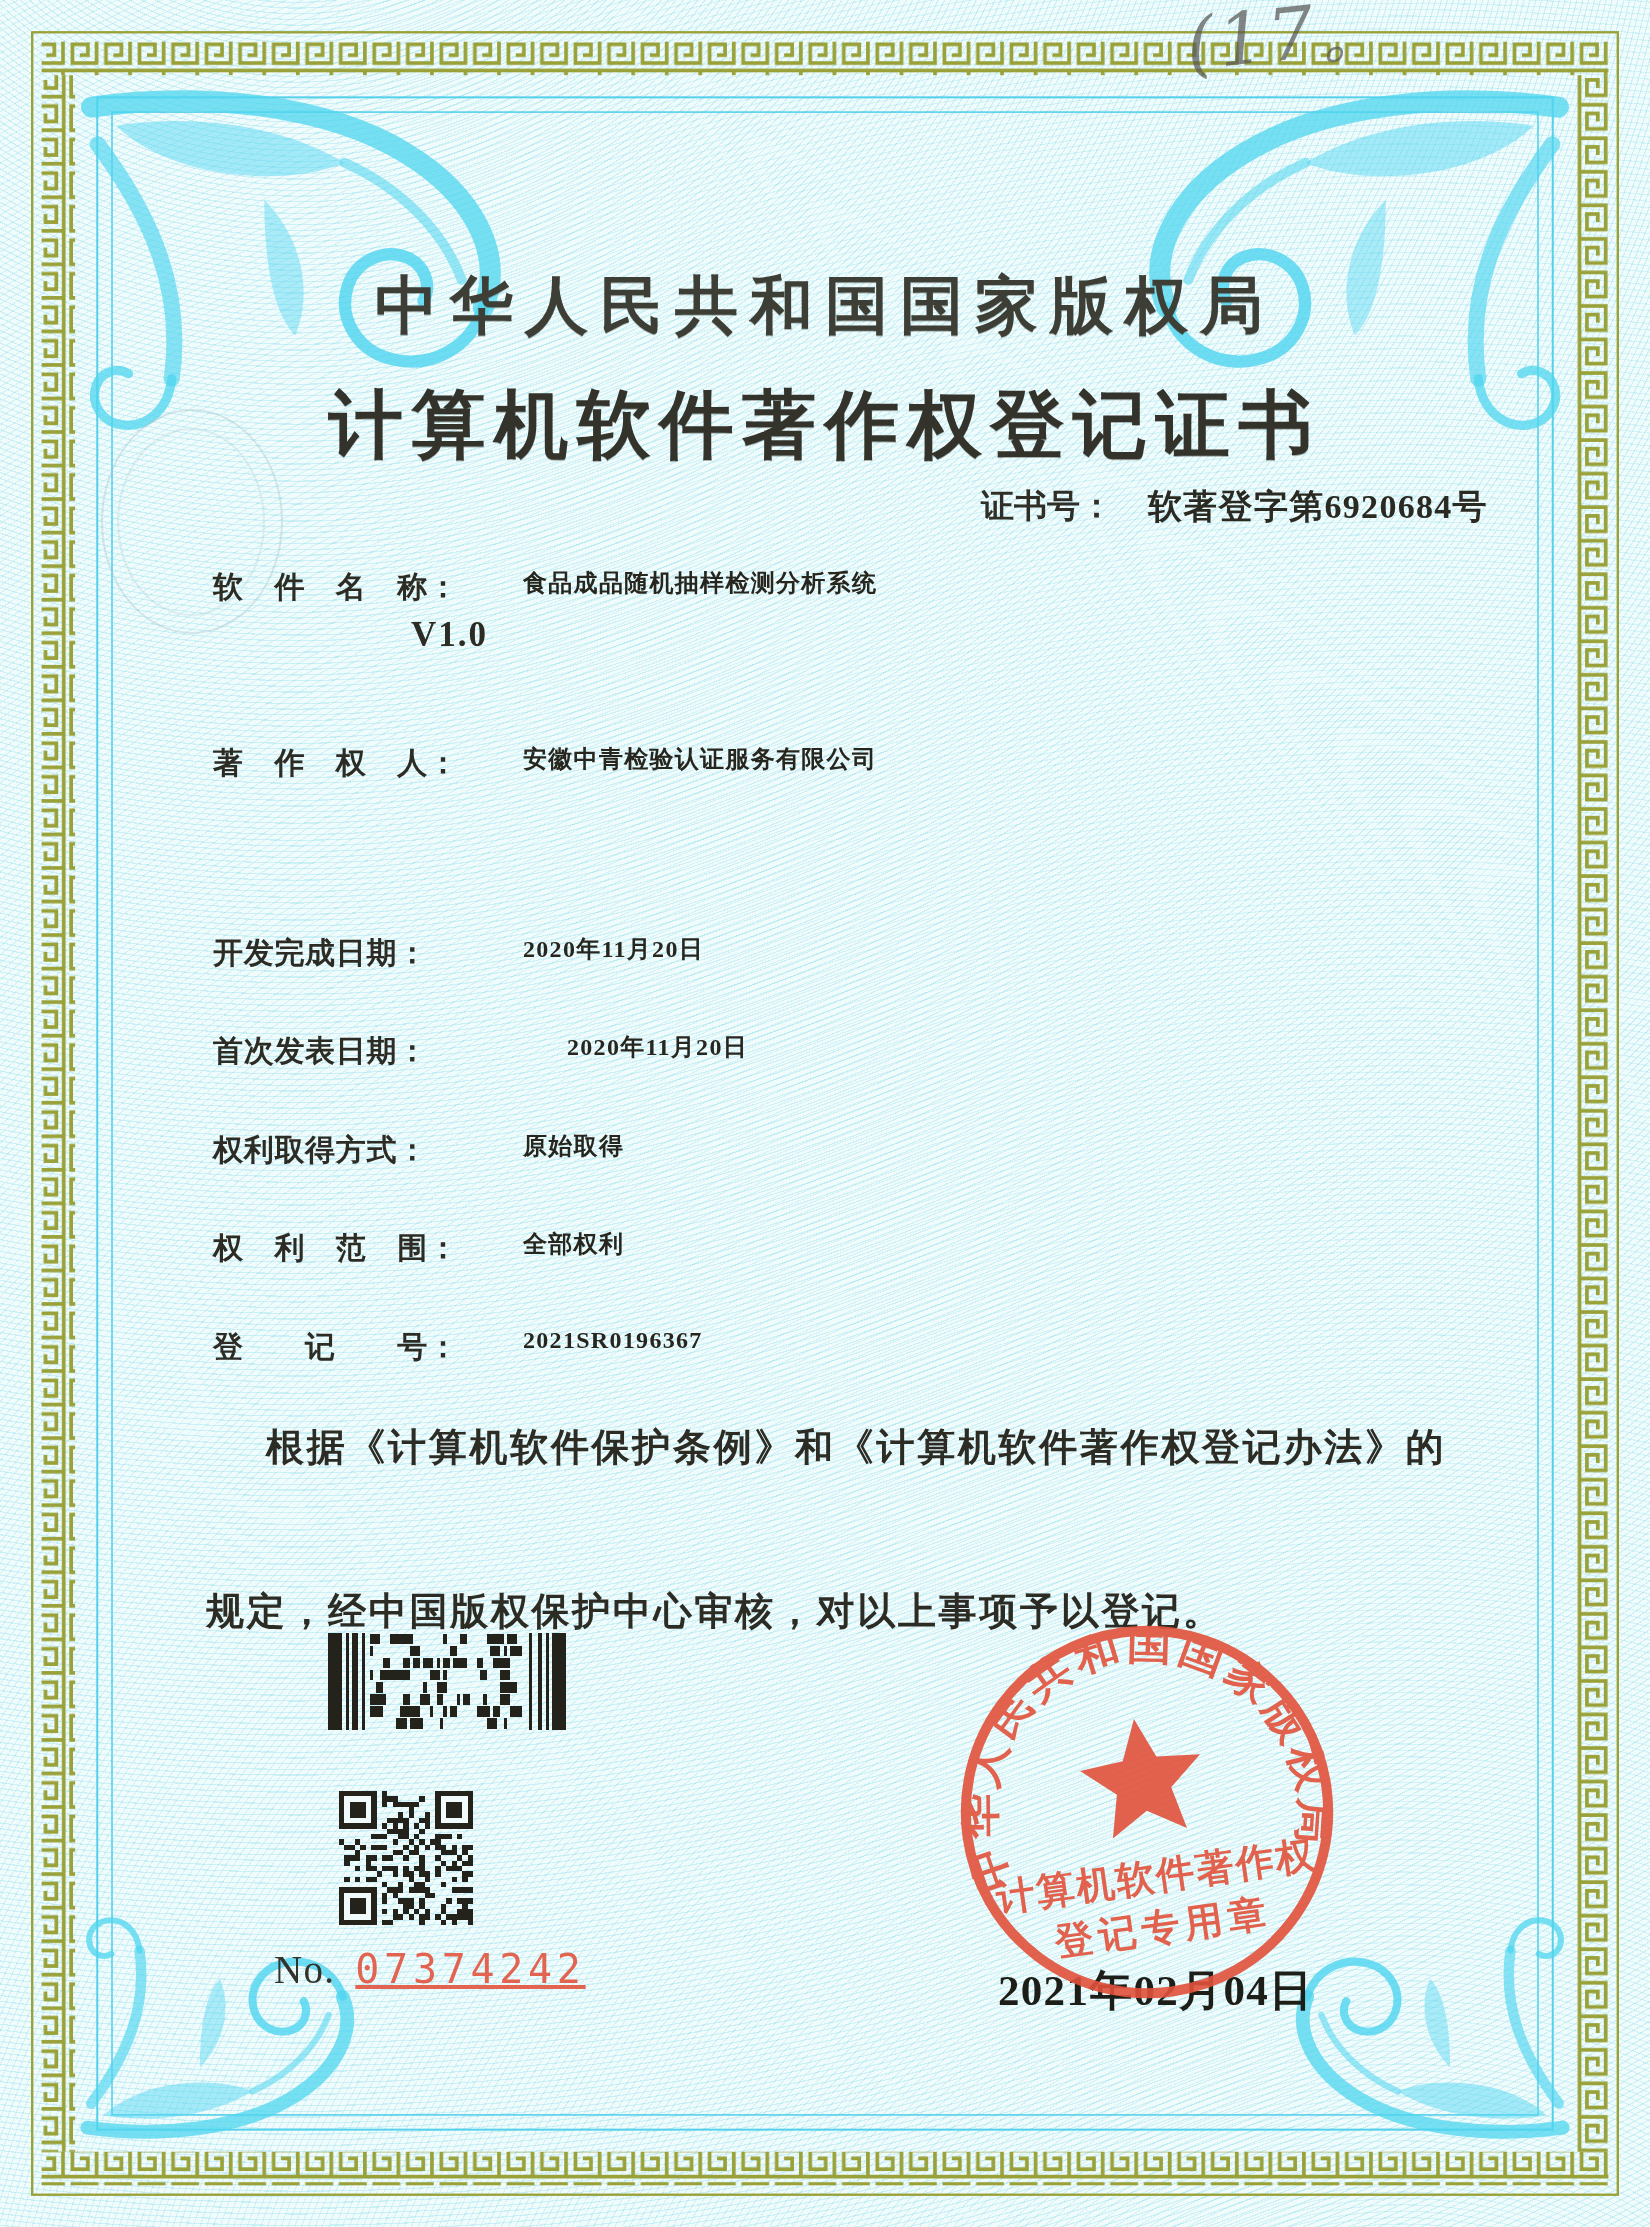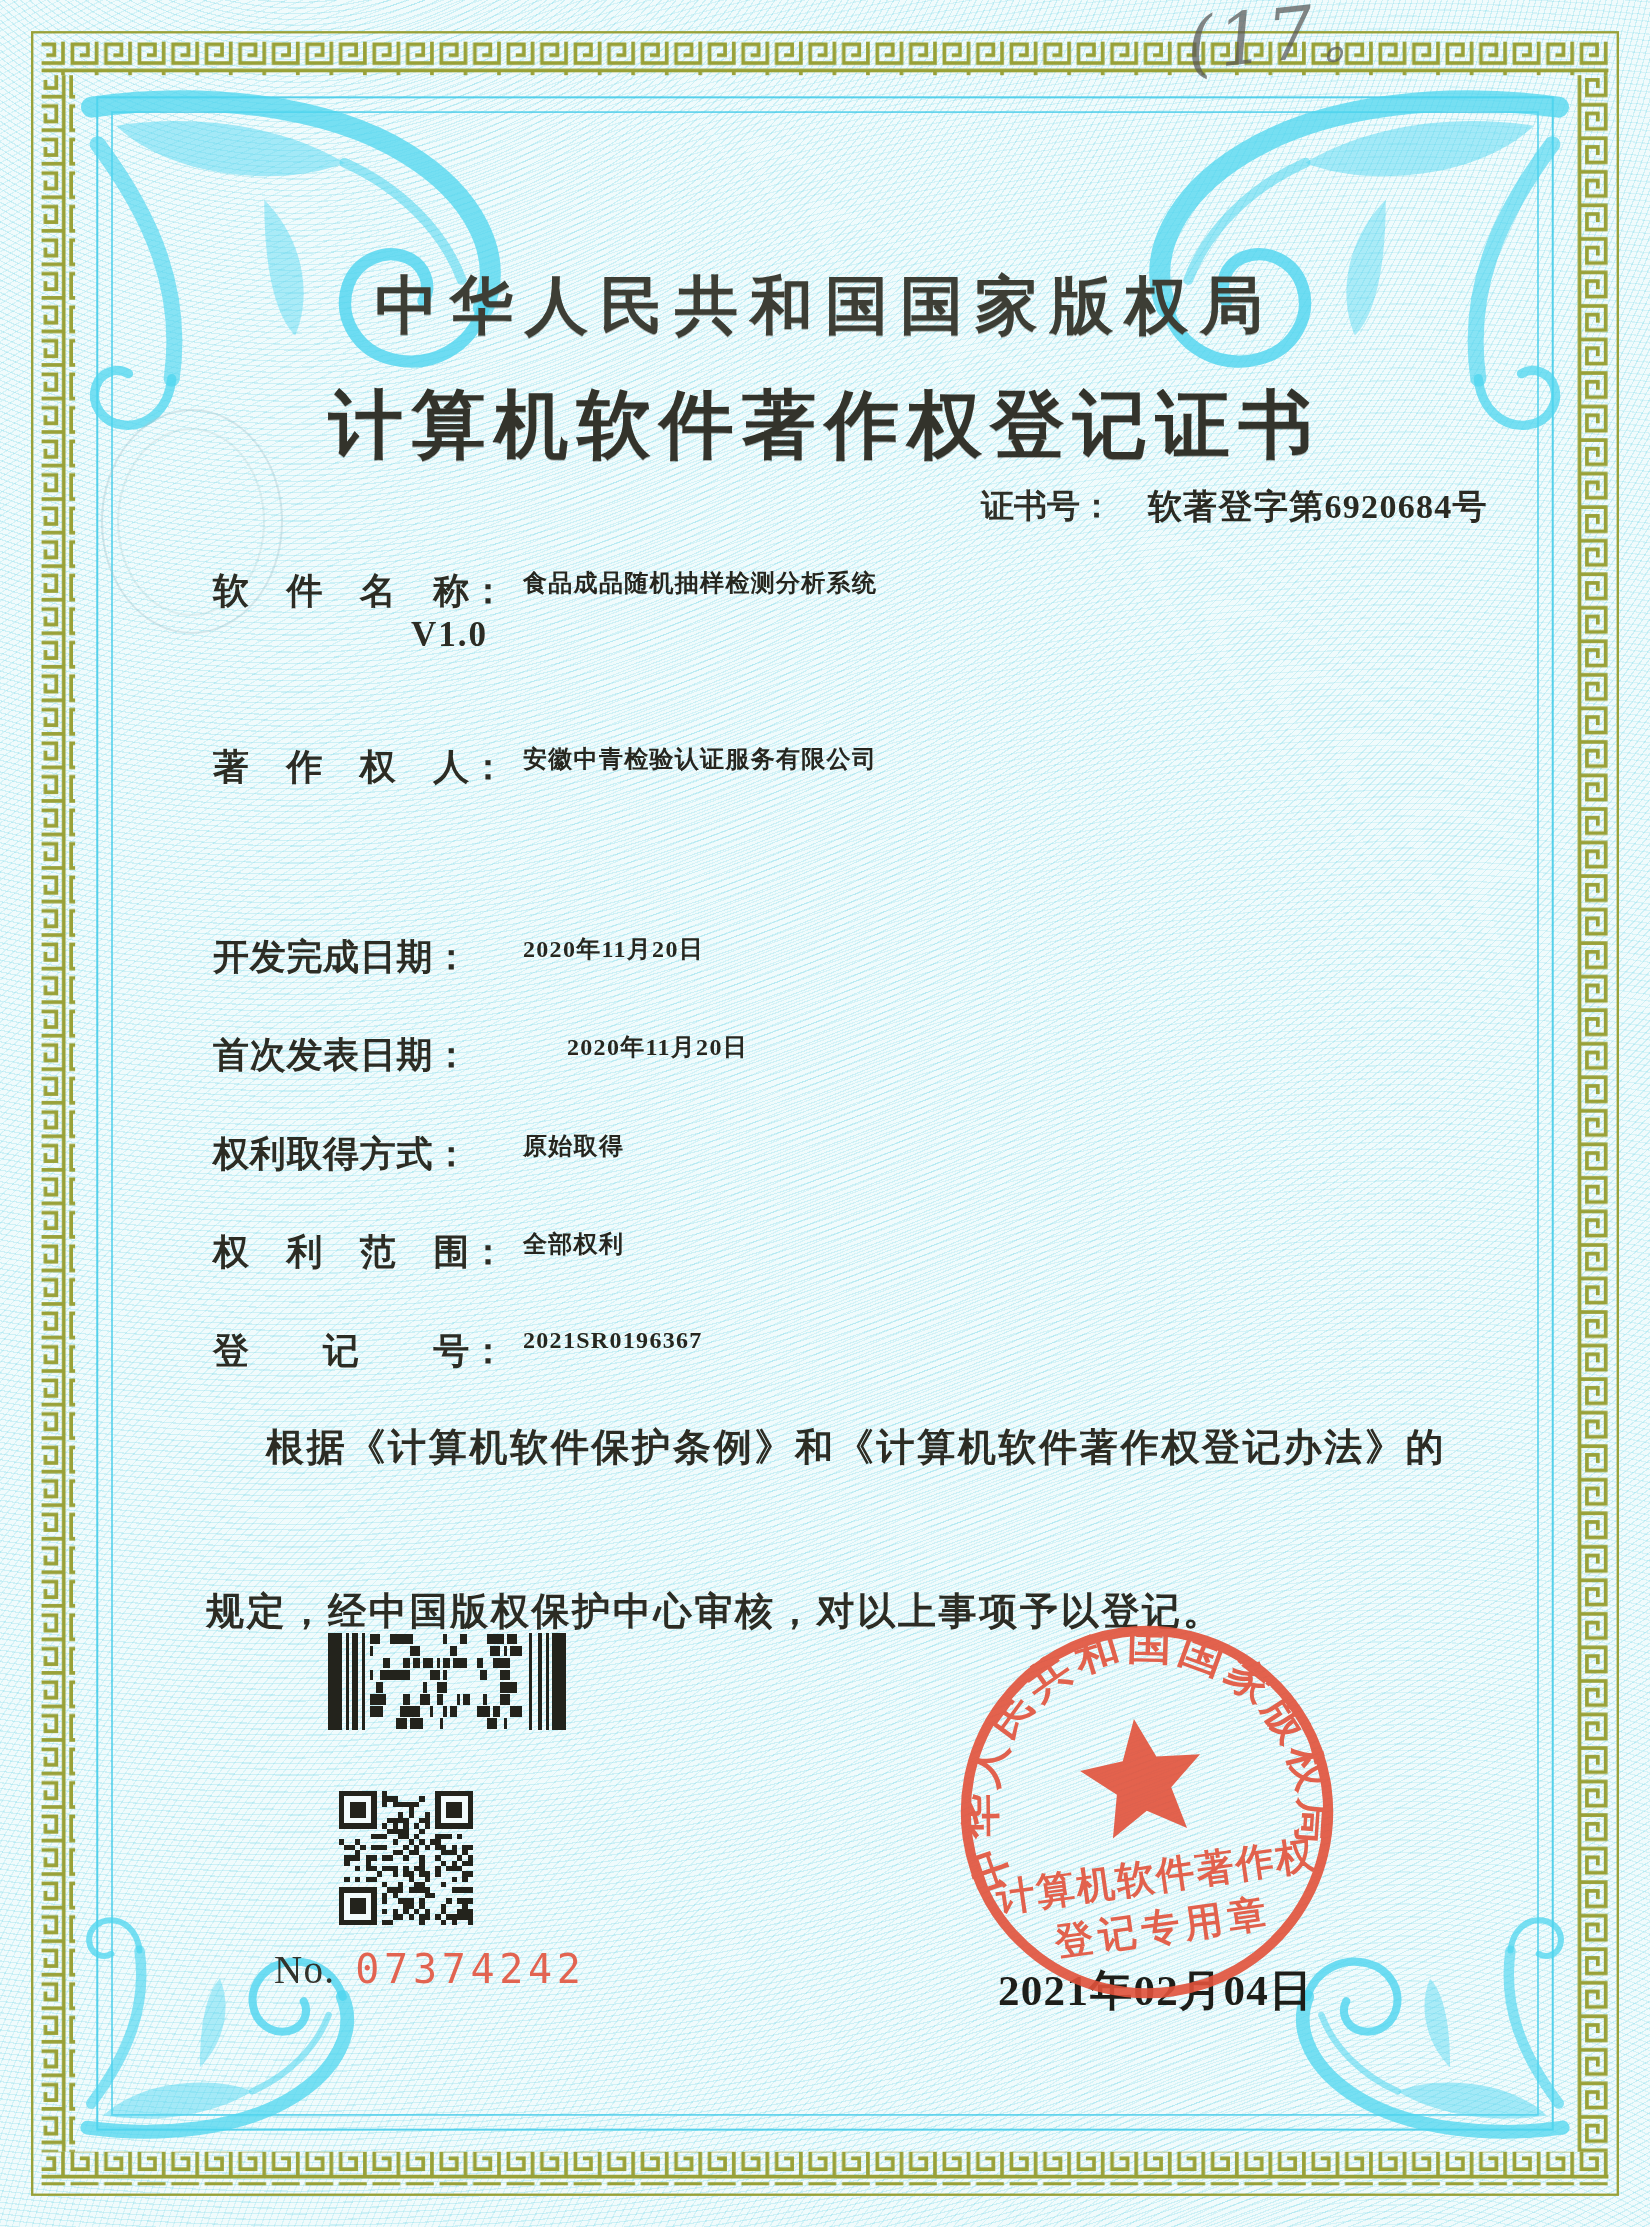--- a/index.html
+++ b/index.html
@@ -26,42 +26,42 @@
     left:0;right:0;top:376px;text-align:center;
     font-size:74px;font-weight:900;letter-spacing:8.7px;color:#33332b;
     text-shadow:0 0.7px 0 rgba(50,50,40,.35);
   }
   .certno-row{left:981px;top:484px;display:flex;gap:35px;font-weight:700;}
   .certno-label{font-size:33px;color:#2f2f27;}
   .certno-value{font-size:34px;color:#2a2a22;letter-spacing:1.3px;}
 
   .field-row{left:213px;display:flex;}
   .field-label{
-    width:295px;font-size:36px;font-weight:700;color:#2c2c24;
+    width:295px;font-size:30px;font-weight:700;color:#2c2c24;
     flex:0 0 auto;letter-spacing:0.7px;
   }
   .field-value{
     margin-left:15px;font-size:24px;font-weight:700;color:#26261f;letter-spacing:1.3px;white-space:nowrap;
   }
   .r0{top:567px;} .vline2{left:411px;top:615px;font-size:35px;font-weight:700;letter-spacing:2px;}
   .r1{top:743px;}
   .r2{top:933px;} .r3{top:1031px;gap:44px;} .r4{top:1130px;} .r5{top:1228px;} .r6{top:1327px;}
 
   .statement{font-size:38px;font-weight:600;color:#2c2c24;letter-spacing:2.7px;white-space:nowrap;}
   .st1{left:266px;top:1422px;}
   .st2{left:206px;top:1586px;}
 
   .barcode-box{left:328px;top:1633px;width:238px;height:97px;}
   .qr-box{left:339px;top:1791px;width:134px;height:134px;}
 
   .serial-row{left:274px;top:1946px;display:flex;align-items:baseline;justify-content:center;}
   .serial-label{font-size:39px;color:#33332c;letter-spacing:1.3px;}
   .serial-number{
     margin-left:20px;font-size:40px;color:#e25843;letter-spacing:4.7px;
-    font-family:"DejaVu Sans Mono","Liberation Mono",monospace;opacity:.92;
+    font-family:"DejaVu Sans Mono","Liberation Mono",monospace;opacity:.92;text-decoration:underline;
   }
   .issue-date{
     left:998px;top:1962px;font-size:43px;font-weight:700;color:#1e1e19;letter-spacing:1.3px;
   }
 
   .seal-box{left:939px;top:1604px;width:416px;height:416px;}
 
   .pencil-note{
     left:1186px;top:-13.4px;font-size:72px;color:rgba(88,88,86,.72);
     transform:rotate(-6deg);font-style:italic;letter-spacing:4px;

